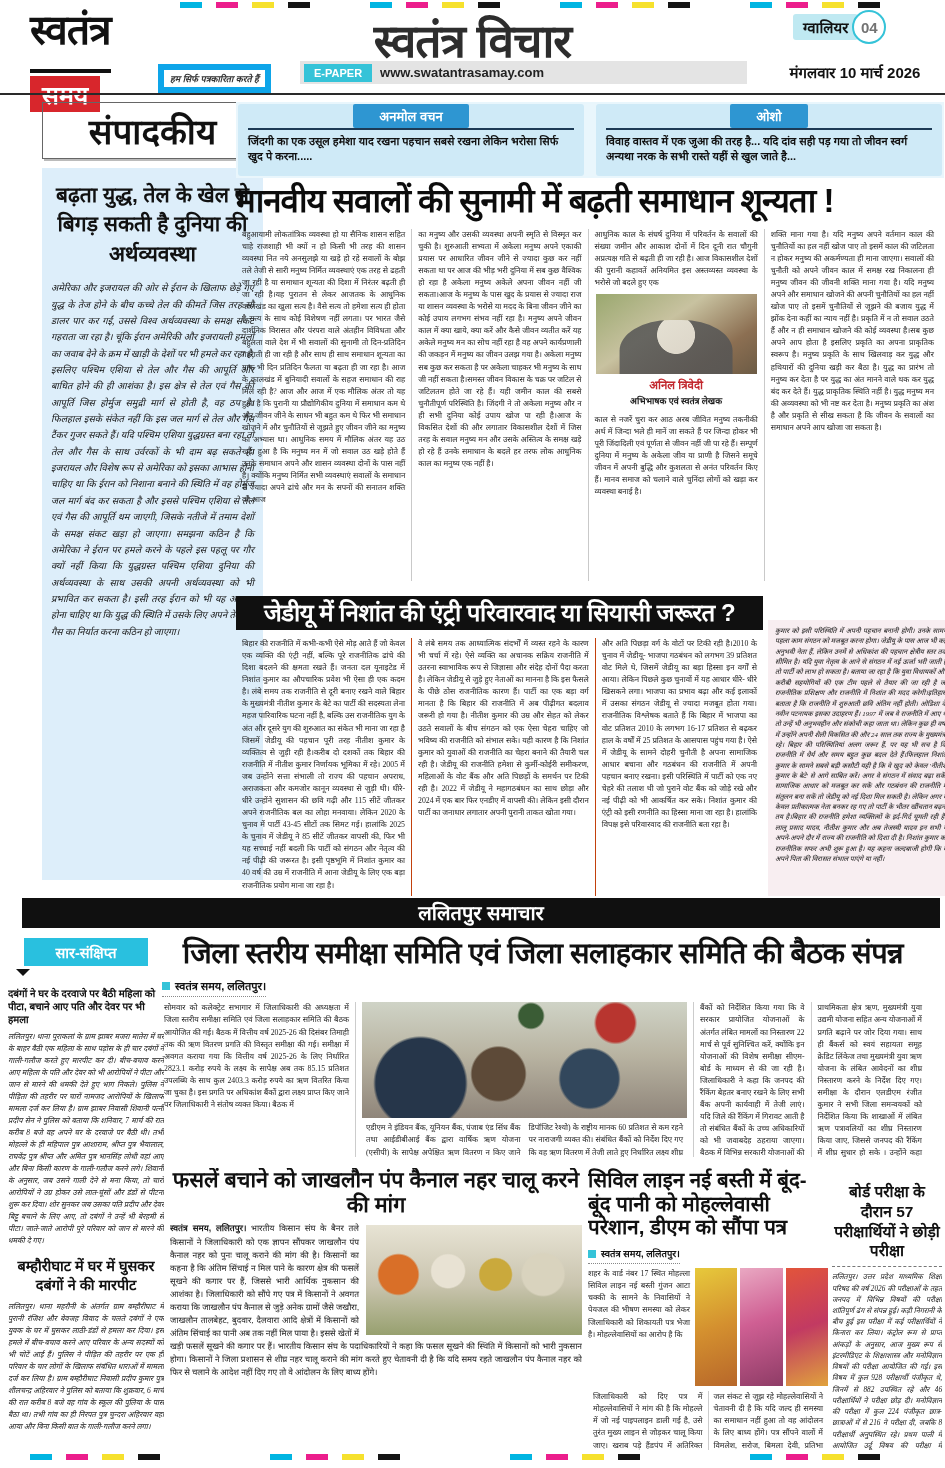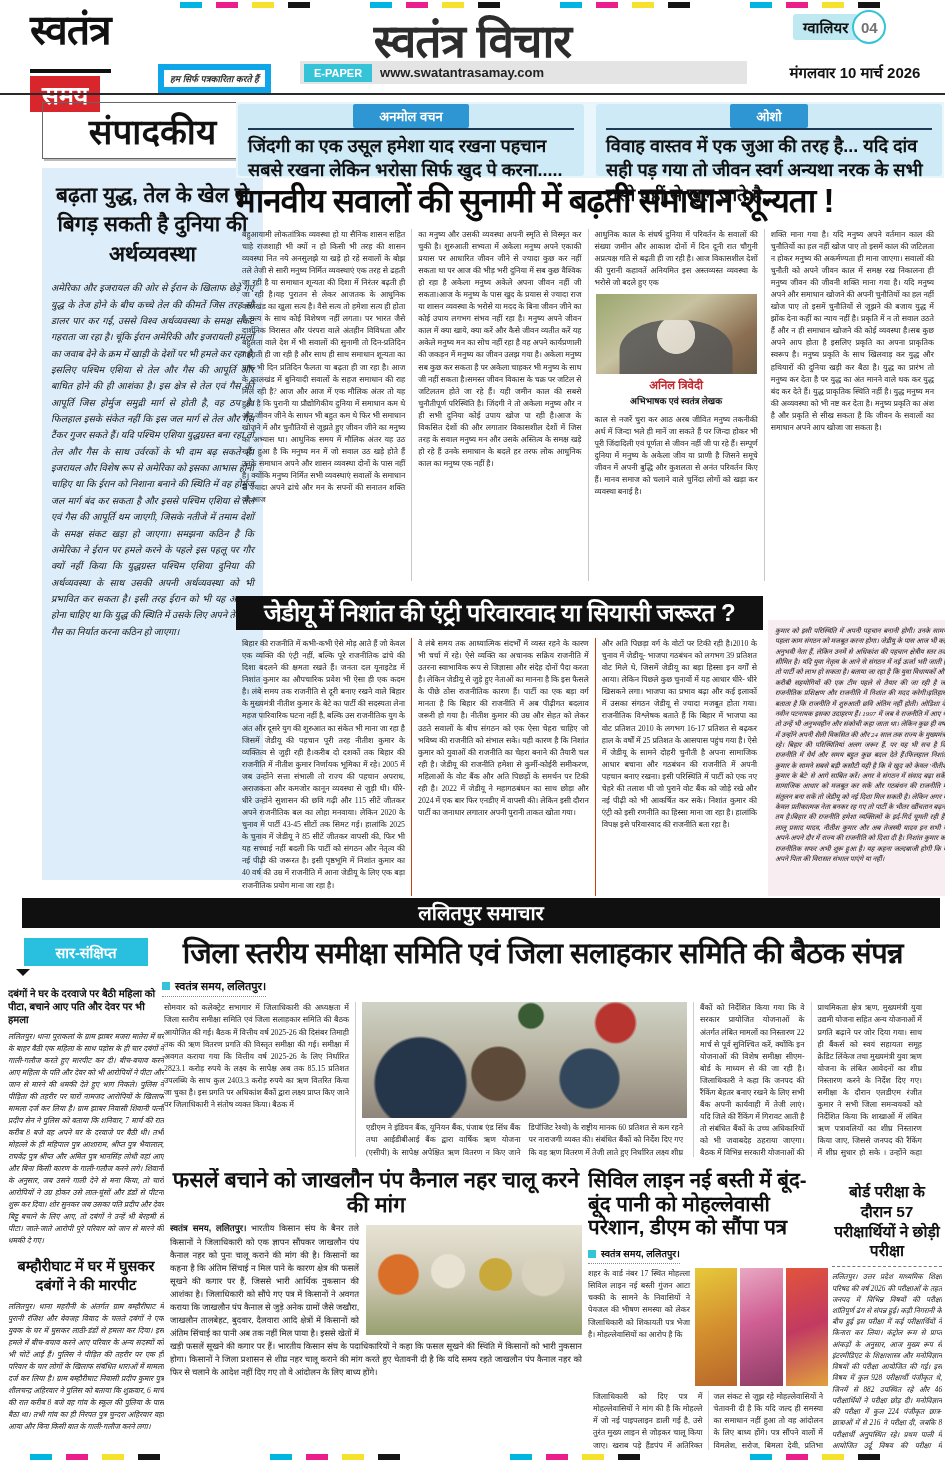--- a/index.html
+++ b/index.html
@@ -29,21 +29,21 @@
   
   .ed-box{border:1.5px solid #666;box-shadow:2px 2px 0 #bbb;text-align:center;font-weight:bold;font-size:35px;padding:4px 0;}
   .ed-panel{background:#ddeefa;margin-top:9px;padding:12px 9px;height:688px;overflow:hidden;}
   .ed-h{font-weight:bold;font-size:21px;line-height:1.4;text-align:center;}
   .ed-body{margin-top:12px;font-size:9.4px;line-height:1.74;text-align:justify;font-style:italic;}
   
   .quotes{display:flex;gap:12px;background:#e9f6fc;padding:2px;}
   .quote{flex:1;background:#cfeaf7;border-radius:3px;padding:0 10px 5px;}
   .qhead{display:flex;justify-content:center;border-bottom:2.5px solid #1d3a55;}
   .qtab{background:#2e96d2;color:#fff;font-weight:bold;font-size:13px;padding:3px 26px;border-radius:2px;}
-  .qtext{margin-top:4px;font-weight:bold;font-size:18px;line-height:1.35;}
+  .qtext{margin-top:4px;font-weight:bold;font-size:11px;line-height:1.35;}
   
   .lead-h{font-weight:bold;font-size:33px;line-height:1.05;letter-spacing:-1px;color:#0c0c0c;}
   .cols{display:flex;margin-top:10px;height:352px;overflow:hidden;}
   .col{flex:1;padding:0 6px;}
   .col + .col{border-left:1px solid #c9c9c9;}
   .acard{margin:5px 1px;}
   .ph{background:linear-gradient(145deg,#9aa86f 0%,#c8c2a0 40%,#8c6f52 75%,#6c5b45 100%);position:relative;overflow:hidden;}
   .ph::after{content:"";position:absolute;left:50%;bottom:-18%;width:70%;height:85%;transform:translateX(-50%);
              background:radial-gradient(circle at 50% 22%, #e8e4da 0 24%, #555 25% 100%);border-radius:45% 45% 0 0;opacity:.85;}
   .acard .ph{height:80px;}

